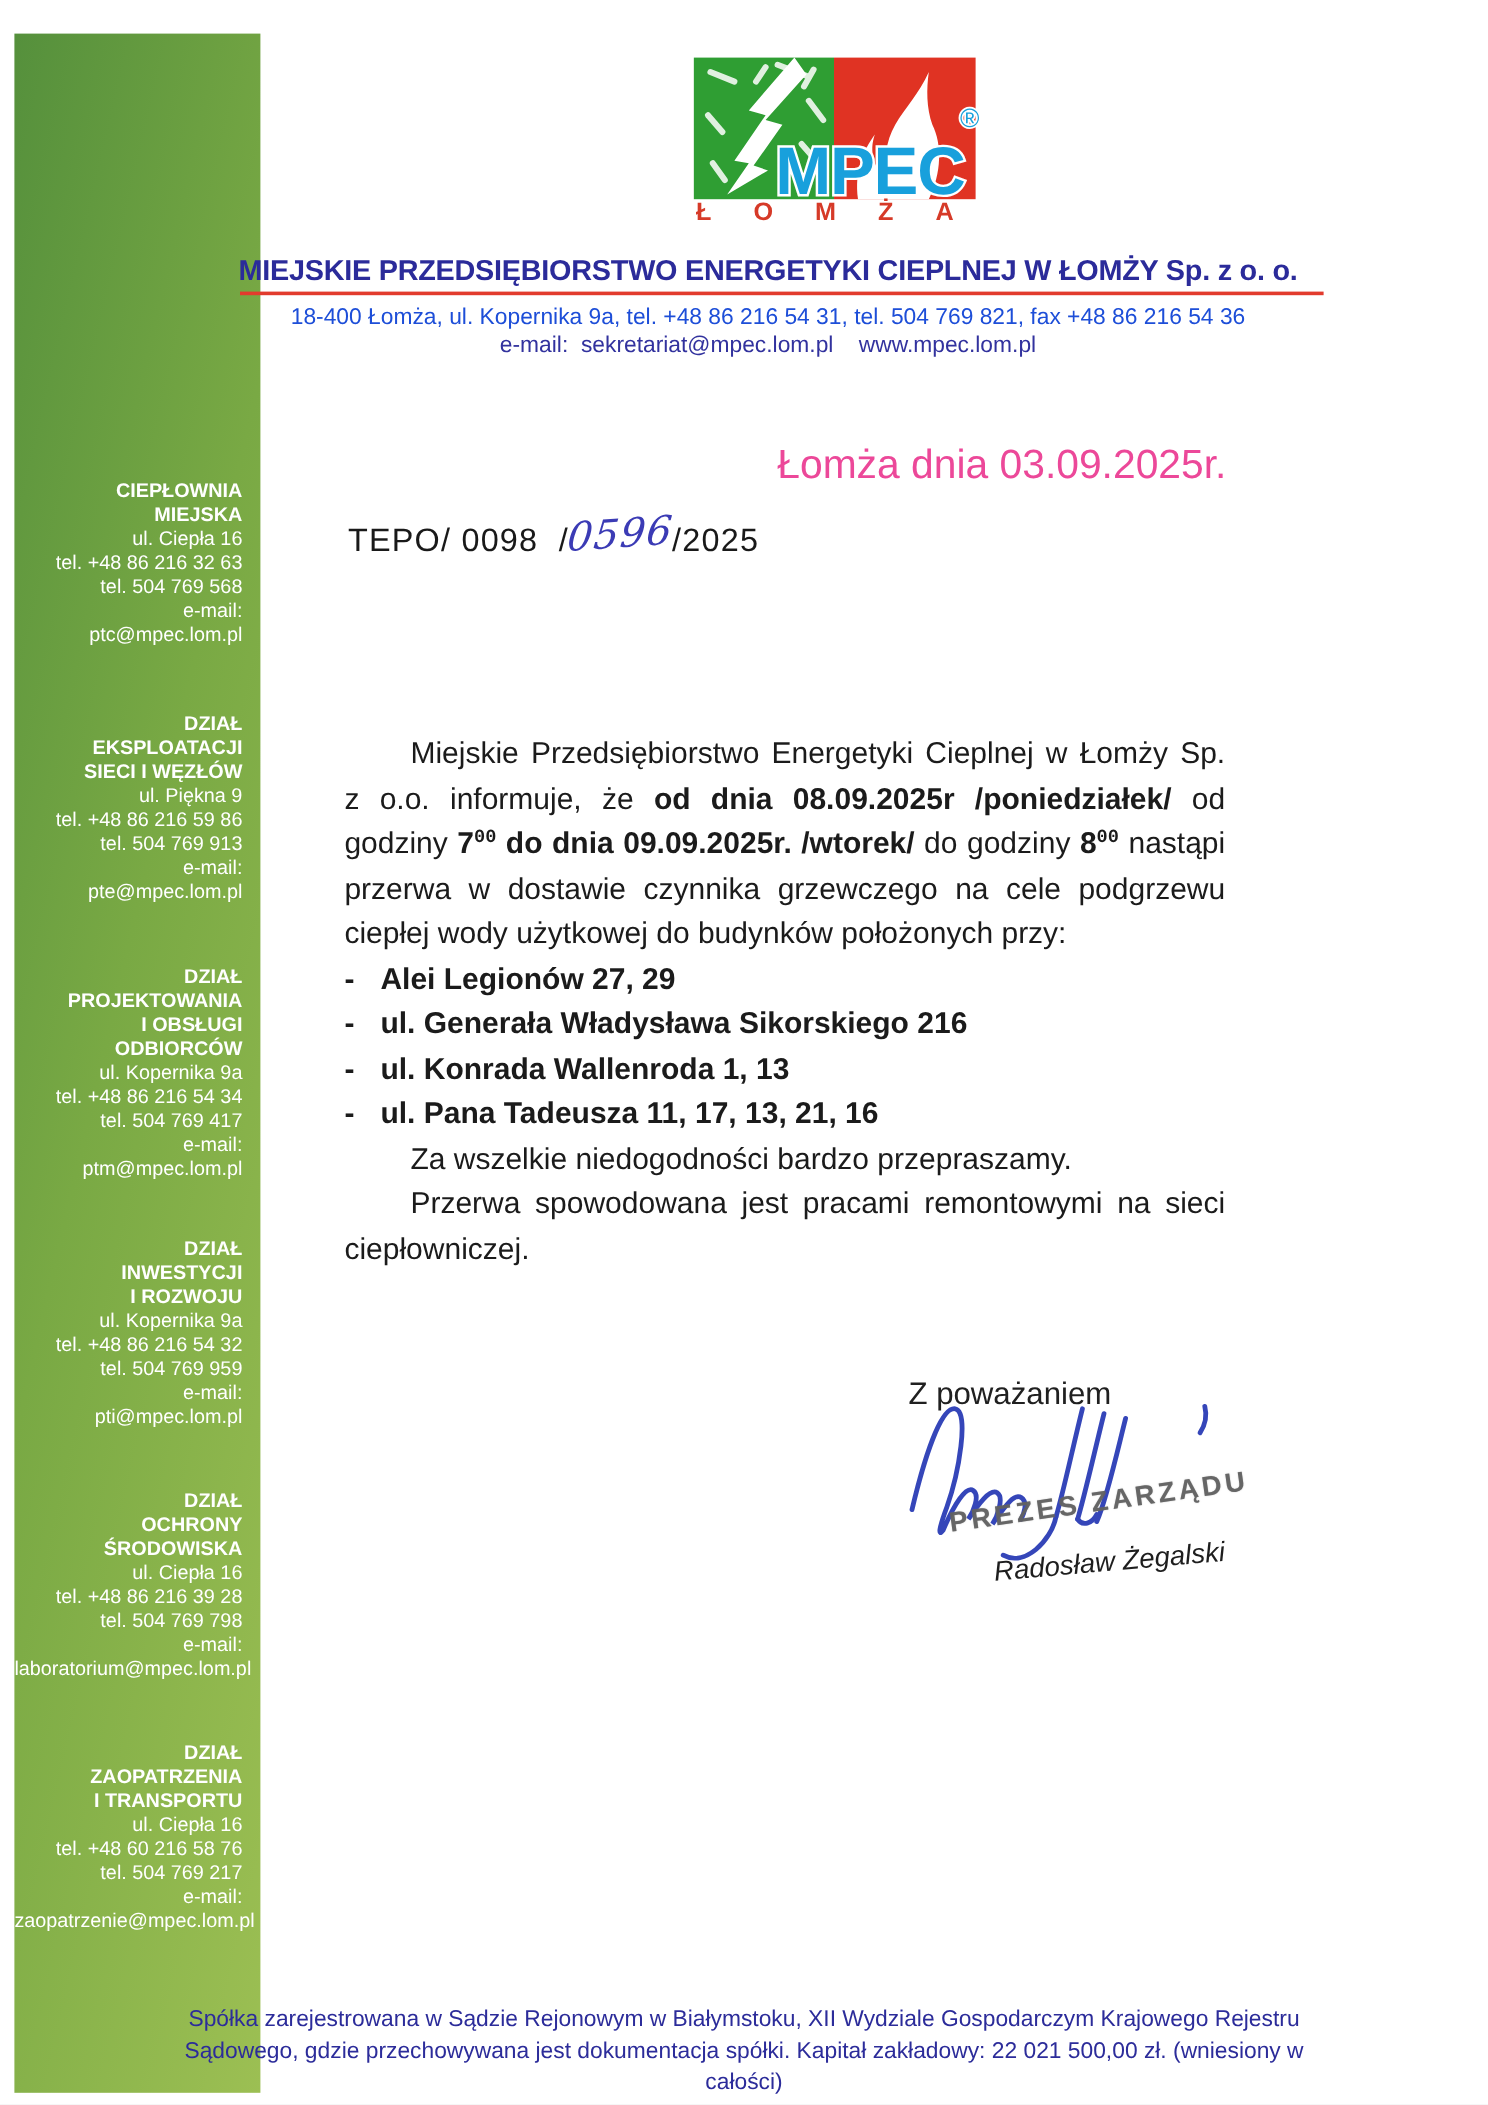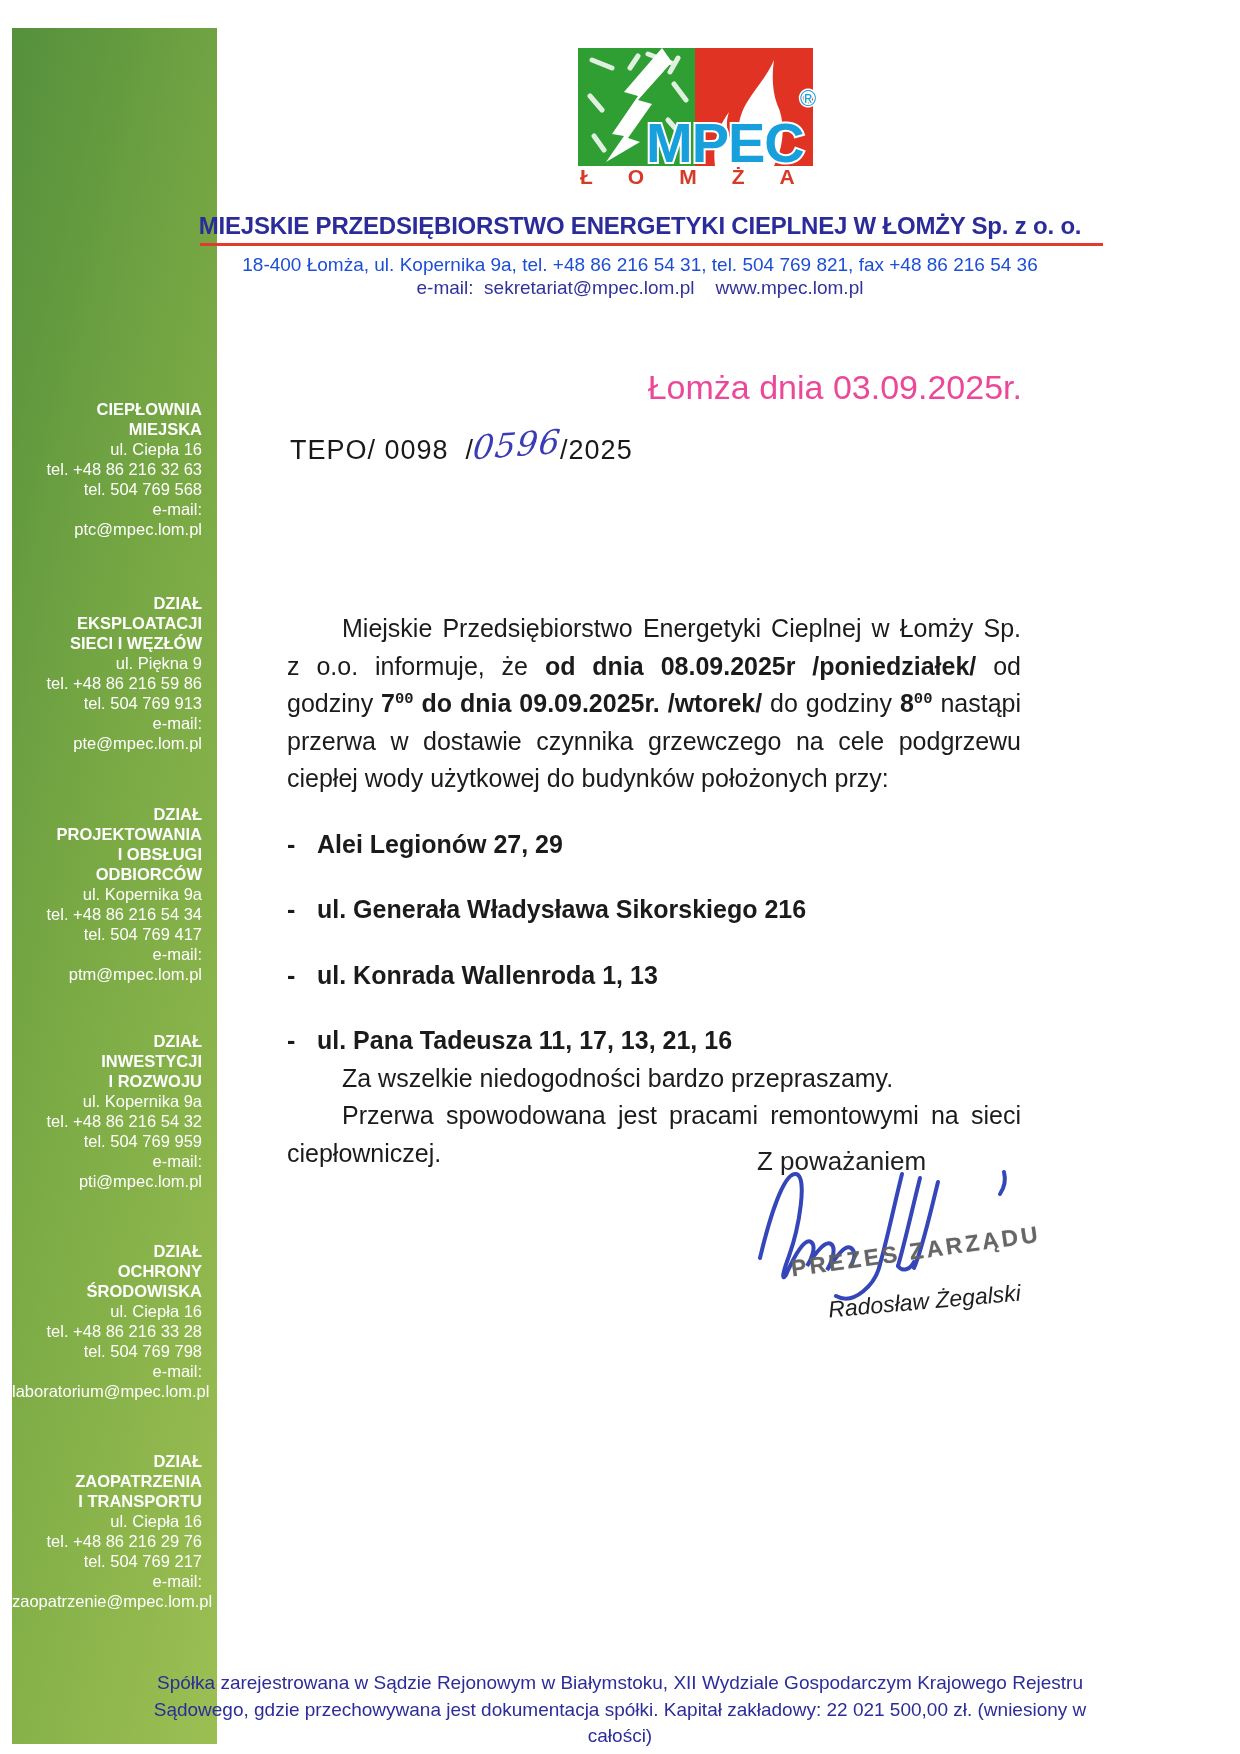--- a/index.html
+++ b/index.html
@@ -36,21 +36,21 @@
                color:#3b3bb5;font-size:33px;transform:rotate(-4deg) skewX(-10deg);
                position:relative;top:-3px;margin:0 -1px;}
   .doc-title{position:absolute;left:287px;top:516px;width:737px;text-align:center;
              font-weight:bold;font-size:34px;letter-spacing:1.5px;color:#2e2e2e;
              text-shadow:0 0 1px rgba(40,40,40,.55);}
 
   
   .body-block{position:absolute;left:287px;top:610px;width:734px;font-size:25px;
               line-height:37.5px;color:#1b1b1b;}
   .para{text-align:justify;text-indent:55px;margin:0;}
-  .addr-row{font-weight:bold;margin-top:28px;}
+  .addr-row{font-weight:bold;}
   .addr-row .dash{display:inline-block;width:30px;font-weight:bold;}
   sup{font-size:62%;vertical-align:super;line-height:0;font-family:Liberation Mono, monospace;}
 
   .closing{position:absolute;left:757px;top:1146px;font-size:26px;color:#202020;}
   .sig-svg{position:absolute;left:752px;top:1158px;}
   .stamp{position:absolute;left:790px;top:1238px;font-size:23px;font-weight:bold;
          letter-spacing:3px;color:rgba(95,95,95,.92);transform:rotate(-8deg);
          white-space:nowrap;text-shadow:0 0 1px rgba(120,120,120,.6);}
   .signer{position:absolute;left:828px;top:1288px;font-size:23px;font-style:italic;
           color:#1e1e1e;transform:rotate(-5deg);white-space:nowrap;}
@@ -105,31 +105,31 @@
         <div class="sb-line">tel. +48 86 216 54 32</div>
         <div class="sb-line">tel. 504 769 959</div>
         <div class="sb-line">e-mail:</div>
         <div class="sb-line">pti@mpec.lom.pl</div>
       </div>
       <div class="sb-sec" style="top: 1241px;">
         <div class="sb-title">DZIAŁ</div>
         <div class="sb-title">OCHRONY</div>
         <div class="sb-title">ŚRODOWISKA</div>
         <div class="sb-line">ul. Ciepła 16</div>
-        <div class="sb-line">tel. +48 86 216 33 28</div>
+        <div class="sb-line">tel. +48 86 216 39 28</div>
         <div class="sb-line">tel. 504 769 798</div>
         <div class="sb-line">e-mail:</div>
         <div class="sb-line">laboratorium@mpec.lom.pl</div>
       </div>
       <div class="sb-sec" style="top: 1451px;">
         <div class="sb-title">DZIAŁ</div>
         <div class="sb-title">ZAOPATRZENIA</div>
         <div class="sb-title">I TRANSPORTU</div>
         <div class="sb-line">ul. Ciepła 16</div>
-        <div class="sb-line">tel. +48 86 216 29 76</div>
+        <div class="sb-line">tel. +48 60 216 58 76</div>
         <div class="sb-line">tel. 504 769 217</div>
         <div class="sb-line">e-mail:</div>
         <div class="sb-line">zaopatrzenie@mpec.lom.pl</div>
       </div>
     </div>
 
   <svg class="logo-svg" width="250" height="130" viewBox="0 0 250 130">
     <rect x="0" y="8" width="117" height="118" fill="#2f9e33"></rect>
     <g stroke="#ffffff" stroke-width="5" stroke-linecap="round" opacity="0.85" fill="none">
       <path d="M14,20 L34,28"></path>

